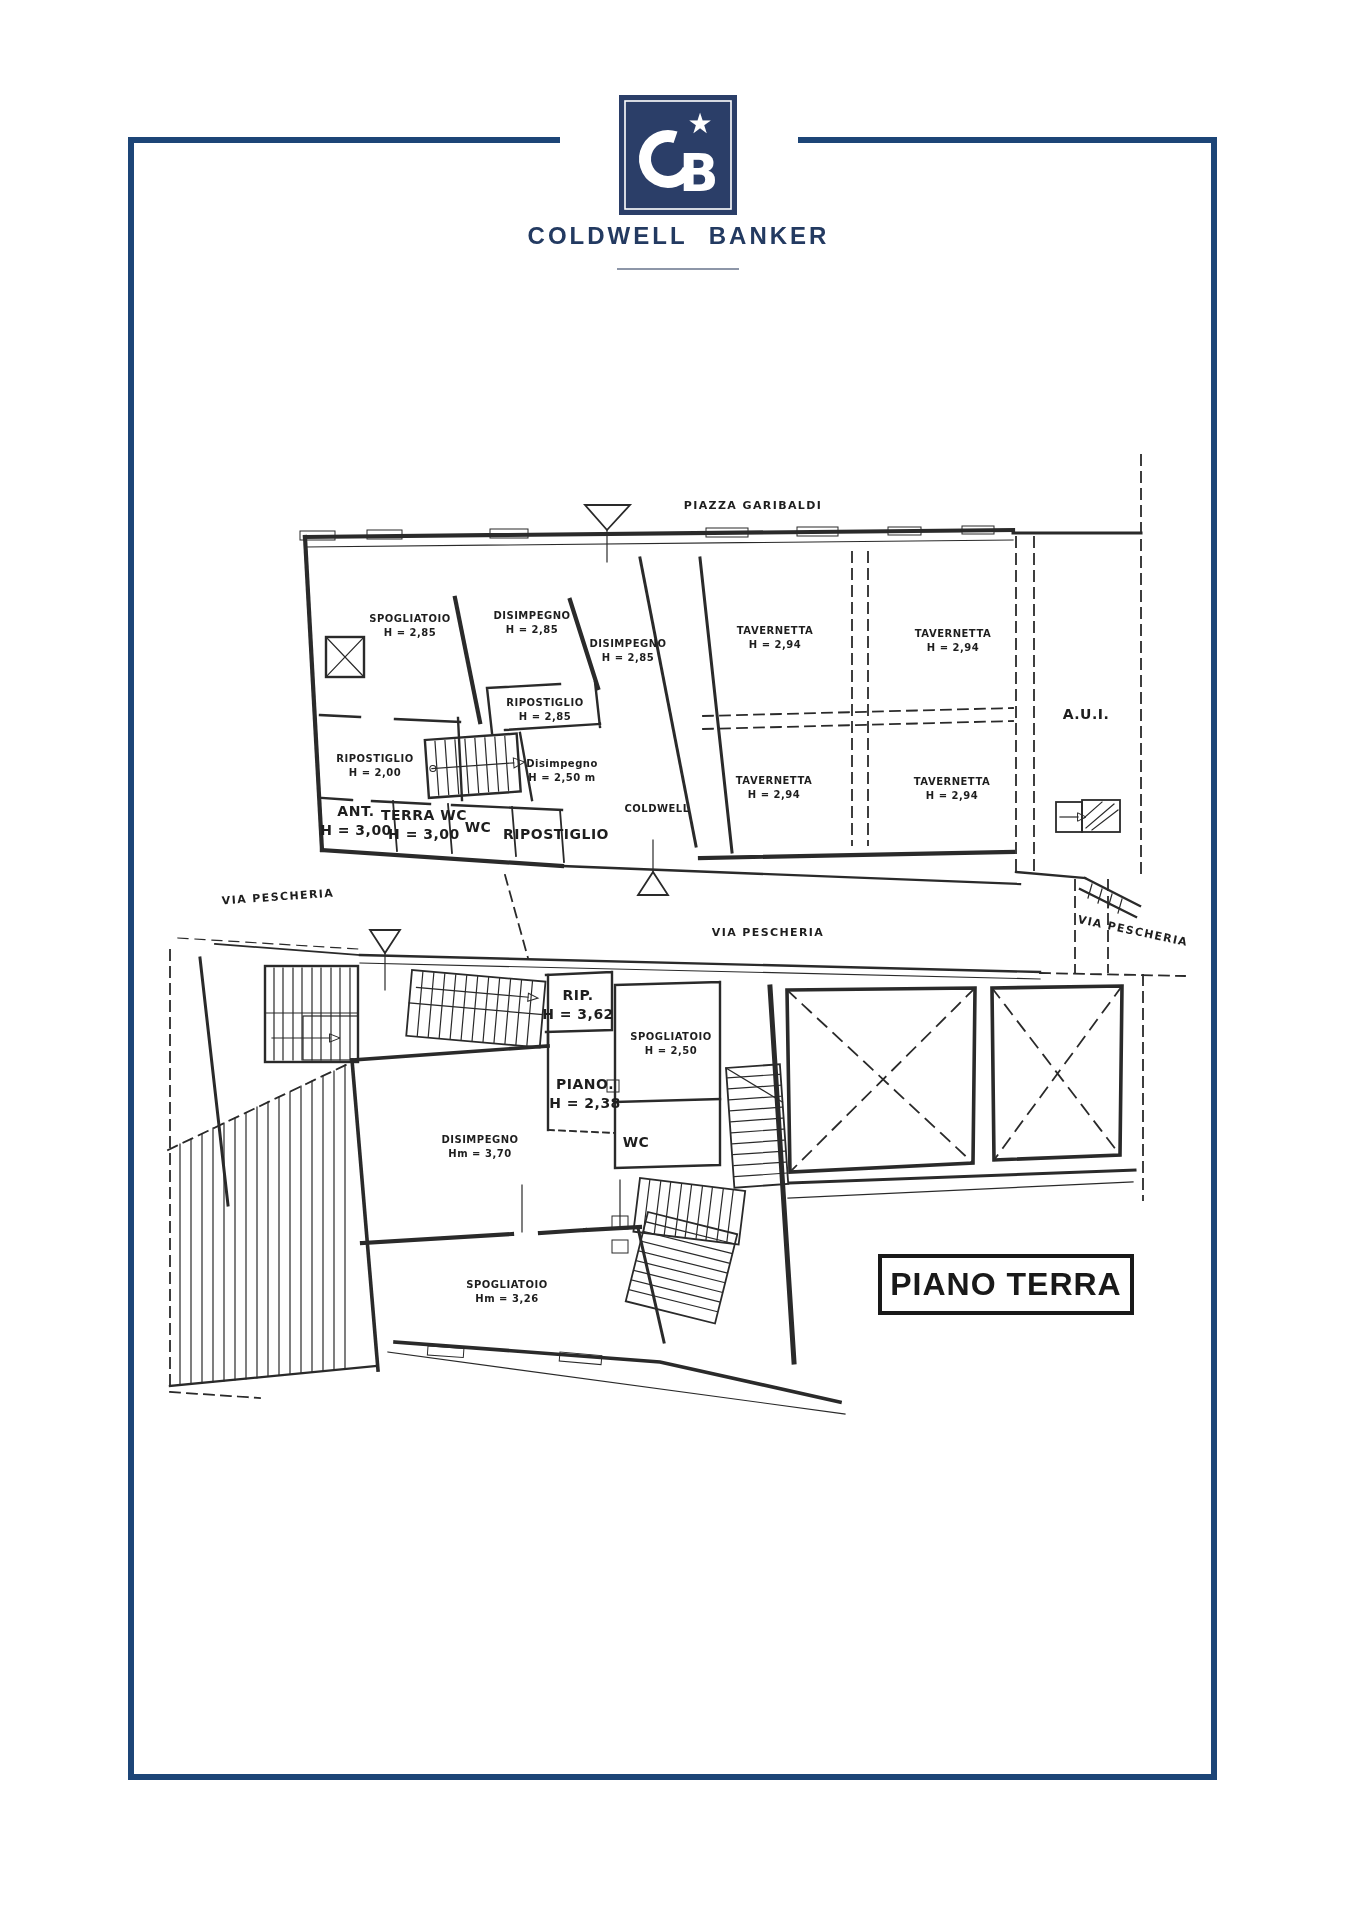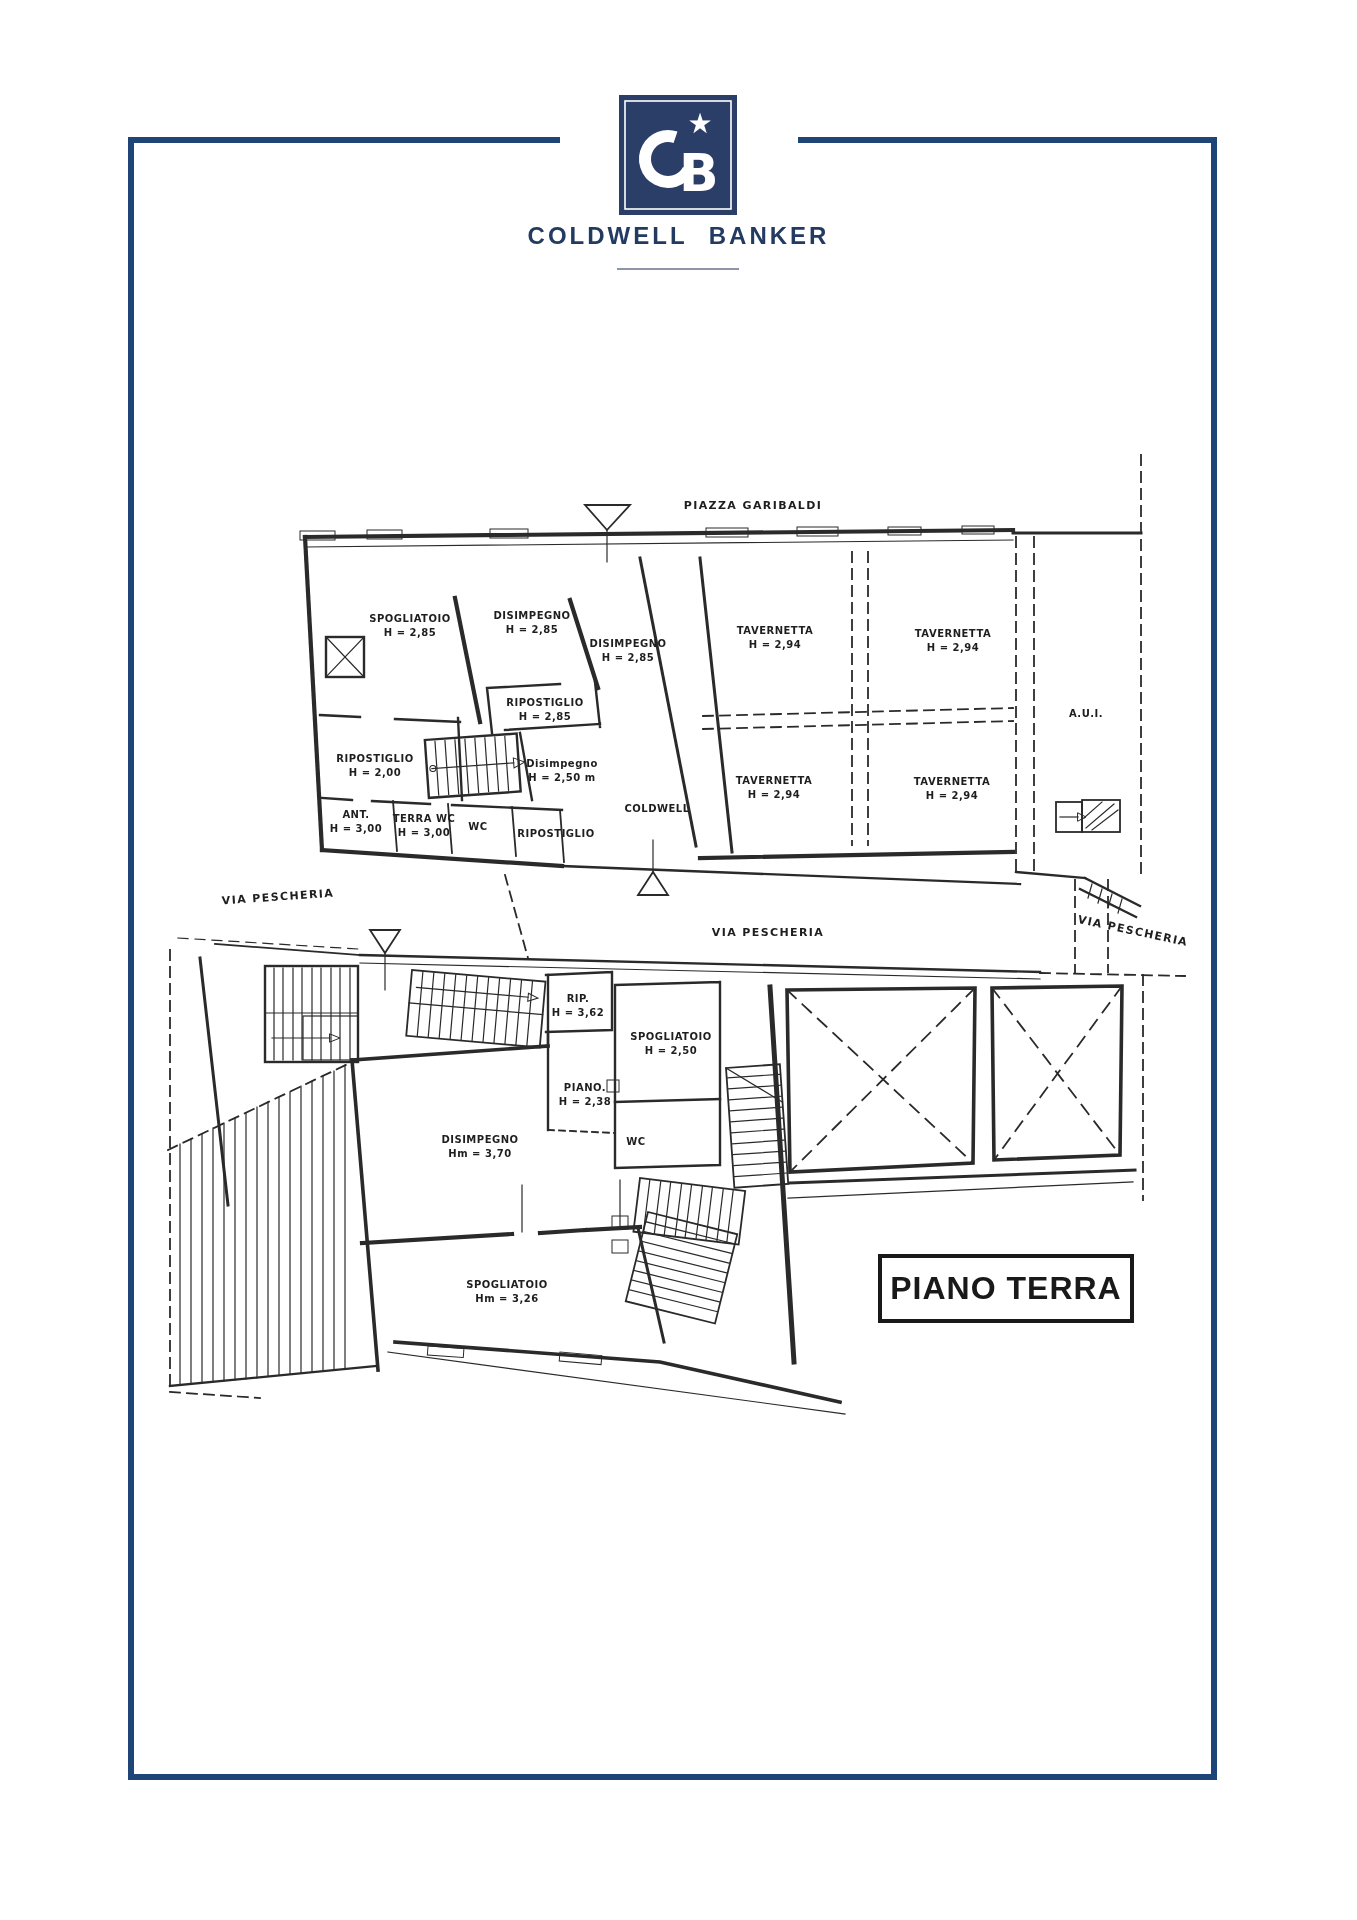--- a/index.html
+++ b/index.html
@@ -17,25 +17,25 @@
   .plan-svg path,.plan-svg rect,.plan-svg polygon,.plan-svg circle{stroke:#2a2a2a;fill:none;stroke-linecap:square;}
   .w1{stroke-width:1.2px;} .w2{stroke-width:1.8px;} .w25{stroke-width:2.4px;}
   .w3{stroke-width:3px;} .w35{stroke-width:3.6px;} .w4{stroke-width:4.2px;} .w5{stroke-width:5px;}
   .dash{stroke-dasharray:10 7;} .dashf{stroke-dasharray:6 5;} .dashx{stroke-dasharray:12 9;}
   .fill{fill:#2a2a2a;stroke:none;}
   .wst{stroke:#2a2a2a;stroke-width:1.2px;}
   .room{position:absolute;transform:translate(-50%,-50%);text-align:center;color:#1e1e1e;
         font-family:"DejaVu Sans",sans-serif;font-size:10px;font-weight:700;
         letter-spacing:.5px;line-height:1.35;white-space:nowrap;}
   .room .h{display:block;text-align:center;}
-  .room.sm{font-size:10px;}
+  .room.sm{font-size:14px;}
   .street{position:absolute;transform:translate(-50%,-50%);color:#1e1e1e;
           font-family:"DejaVu Sans",sans-serif;font-size:11px;font-weight:700;
           letter-spacing:1.4px;white-space:nowrap;}
-  .plan-title-box{position:absolute;left:878px;top:1254px;width:256px;height:69px;
+  .plan-title-box{position:absolute;left:878px;top:1254px;width:256px;height:61px;
                   border:4px solid #191919;box-sizing:border-box;background:#fff;
                   display:flex;align-items:center;justify-content:center;
                   font-size:32px;font-weight:bold;letter-spacing:1px;color:#191919;}
 </style>
 </head>
 <body>
 
 <div id="page">
 
   <div class="frame"></div>

